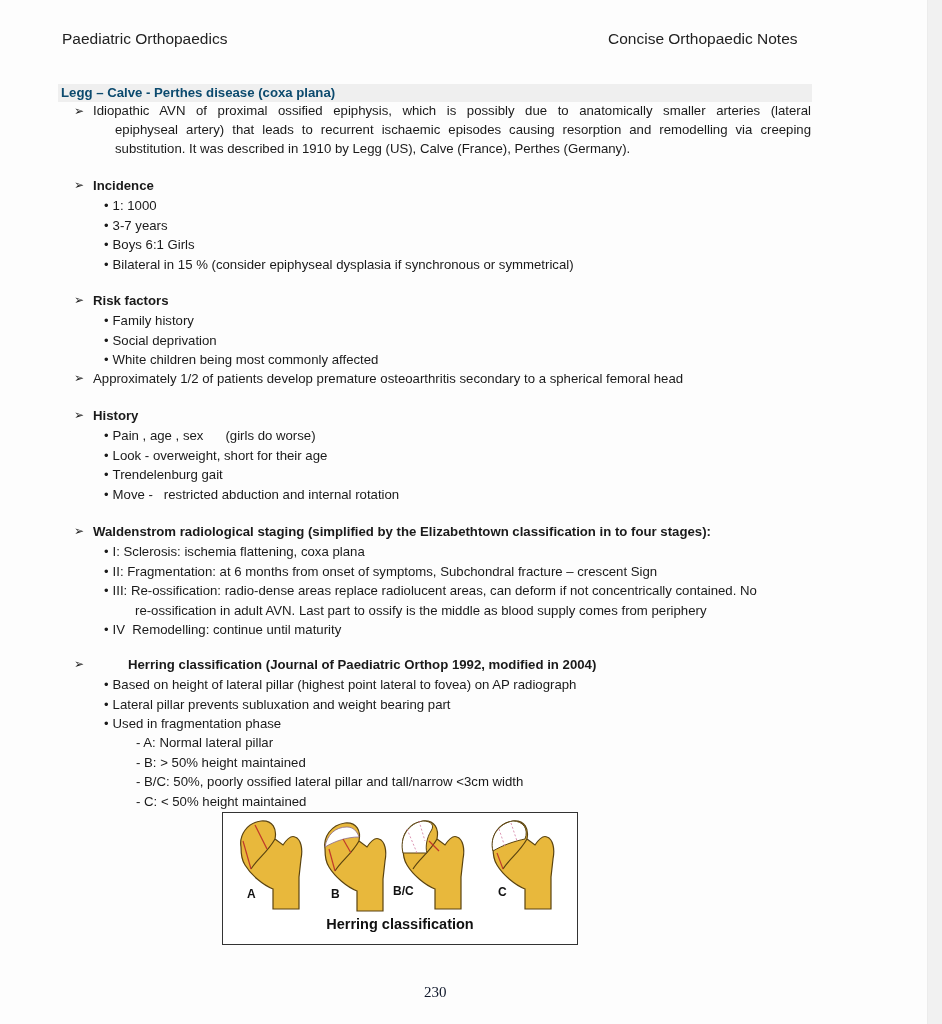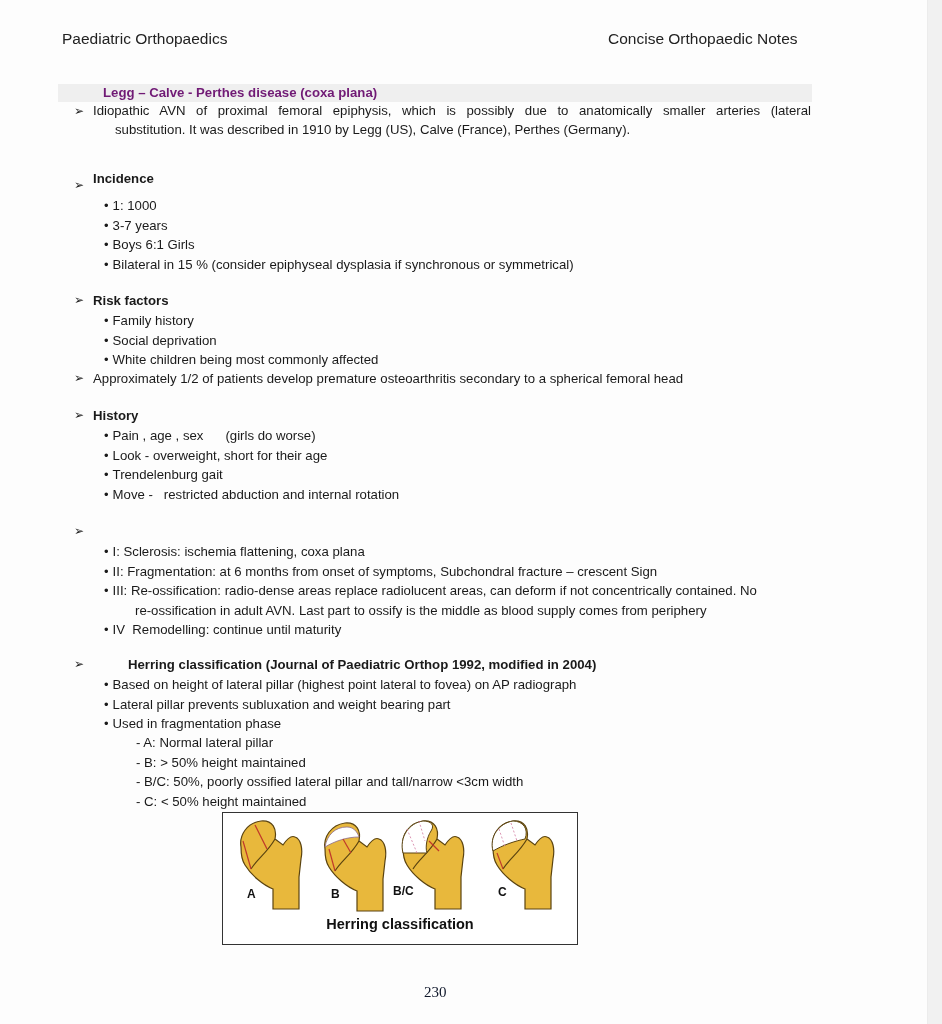--- a/index.html
+++ b/index.html
@@ -11,21 +11,21 @@
   }
   .page { position:absolute; left:0; top:0; width:927px; height:1020px; background:#fdfdfd; }
   .right-gutter { position:absolute; left:927px; top:0; width:15px; height:1024px; background:#f1f1f1; border-left:1px solid #ececec; }
   .hdr { position:absolute; top:30px; font-size:15.5px; color:#222; }
   .hdr.left { left:62px; }
   .hdr.right { left:608px; }
   .title-bar {
     position:absolute; left:58px; top:84px; width:754px; height:18px;
     background:#efefef;
   }
-  .title-bar span { position:absolute; left:3px; top:1px; font-weight:bold; font-size:13.2px; color:#701a75;margin-left:42px; }
+  .title-bar span { position:absolute; left:3px; top:1px; font-weight:bold; font-size:13.2px; color:#0c4a6e; }
   .blk { position:absolute; font-size:13.2px; line-height:19.5px; }
   .arrow { position:absolute; font-size:12px; color:#222; }
   .item { position:absolute; left:0; white-space:nowrap; }
   .bold { font-weight:bold; }
   .bullet::before { content:"\2022"; margin-right:4px; font-size:13px; }
   .para { position:absolute; left:93px; top:101px; width:718px; font-size:13.2px; line-height:19px; text-align:justify; }
   .para .first { display:block; }
   .indent-text { padding-left:22px; display:block; }
   .figure {
     position:absolute; left:222px; top:812px; width:354px; height:131px;
@@ -42,26 +42,27 @@
 
   <div class="hdr left">Paediatric Orthopaedics</div>
   <div class="hdr right">Concise Orthopaedic Notes</div>
 
   <div class="title-bar">
     <span>Legg – Calve - Perthes disease (coxa plana)</span>
   </div>
 
   <span class="arrow" style="left:74px;top:104px;">➢</span>
   <div class="para">
-    <span class="first" style="text-align-last:justify;">Idiopathic AVN of proximal femoral epiphysis, which is possibly due to anatomically smaller arteries (lateral</span>
+    <span class="first" style="text-align-last:justify;">Idiopathic AVN of proximal ossified epiphysis, which is possibly due to anatomically smaller arteries (lateral</span>
+    <span class="indent-text" style="text-align-last:justify;">epiphyseal artery) that leads to recurrent ischaemic episodes causing resorption and remodelling via creeping</span>
     <span class="indent-text">substitution. It was described in 1910 by Legg (US), Calve (France), Perthes (Germany).</span>
   </div>
 
   <span class="arrow" style="left:74px;top:178px;">➢</span>
-  <div class="blk bold" style="left:93px;top:169px;">Incidence</div>
+  <div class="blk bold" style="left:93px;top:176px;">Incidence</div>
   <div class="blk" style="left:104px;top:196px;">
     <div class="item bullet" style="top:0px;">1: 1000</div>
     <div class="item bullet" style="top:19.5px;">3-7 years</div>
     <div class="item bullet" style="top:39px;">Boys 6:1 Girls</div>
     <div class="item bullet" style="top:58.5px;">Bilateral in 15 % (consider epiphyseal dysplasia if synchronous or symmetrical)</div>
   </div>
 
   <span class="arrow" style="left:74px;top:293px;">➢</span>
   <div class="blk bold" style="left:93px;top:291px;">Risk factors</div>
   <div class="blk" style="left:104px;top:311px;">
@@ -75,20 +76,21 @@
   <span class="arrow" style="left:74px;top:408px;">➢</span>
   <div class="blk bold" style="left:93px;top:406px;">History</div>
   <div class="blk" style="left:104px;top:426px;">
     <div class="item bullet" style="top:0px;white-space:pre;">Pain , age , sex      (girls do worse)</div>
     <div class="item bullet" style="top:19.5px;">Look - overweight, short for their age</div>
     <div class="item bullet" style="top:39px;text-align:center;">Trendelenburg gait</div>
     <div class="item bullet" style="top:58.5px;white-space:pre;">Move -   restricted abduction and internal rotation</div>
   </div>
 
   <span class="arrow" style="left:74px;top:524px;">➢</span>
+  <div class="blk bold" style="left:93px;top:522px;white-space:nowrap;">Waldenstrom radiological staging (simplified by the Elizabethtown classification in to four stages):</div>
   <div class="blk" style="left:104px;top:542px;width:710px;">
     <div class="item bullet" style="top:0px;">I: Sclerosis: ischemia flattening, coxa plana</div>
     <div class="item bullet" style="top:19.5px;">II: Fragmentation: at 6 months from onset of symptoms, Subchondral fracture – crescent Sign</div>
     <div class="item bullet" style="top:39px;">III: Re-ossification: radio-dense areas replace radiolucent areas, can deform if not concentrically contained. No</div>
     <div class="item" style="top:58.5px;left:31px;">re-ossification in adult AVN. Last part to ossify is the middle as blood supply comes from periphery</div>
     <div class="item bullet" style="top:78px;white-space:pre;">IV  Remodelling: continue until maturity</div>
   </div>
 
   <span class="arrow" style="left:74px;top:657px;">➢</span>
   <div class="blk bold" style="left:93px;top:655px;white-space:nowrap;margin-left:35px;">Herring classification (Journal of Paediatric Orthop 1992, modified in 2004)</div>

